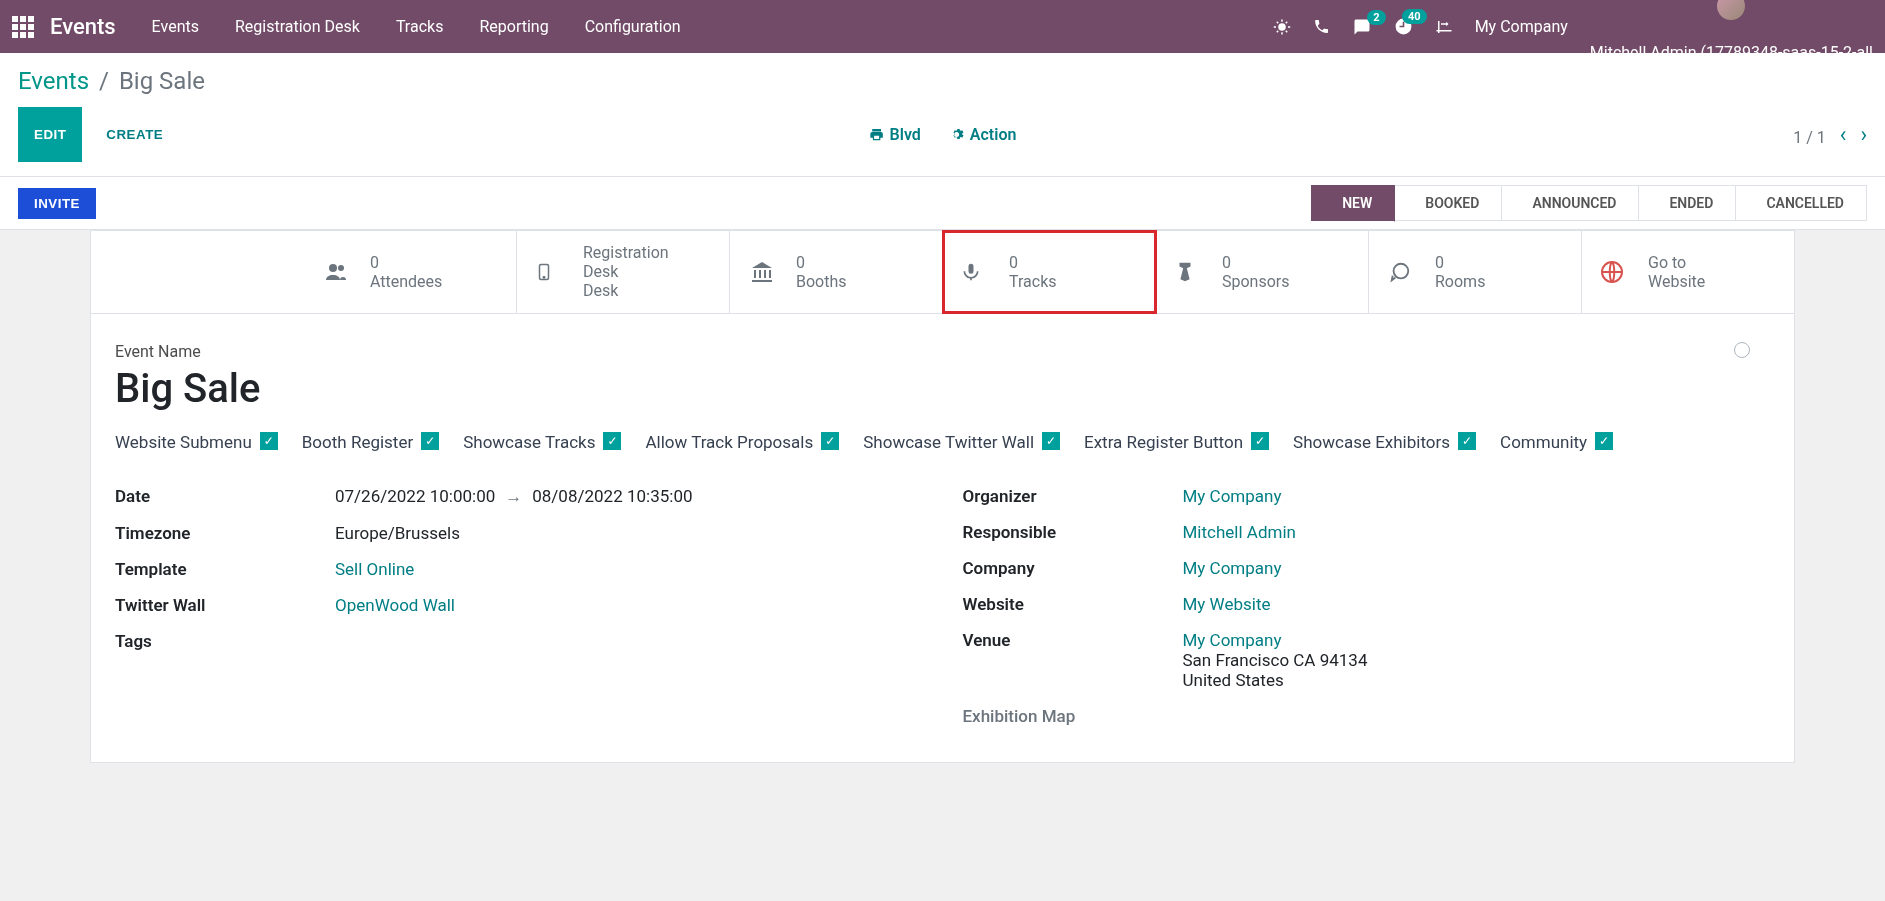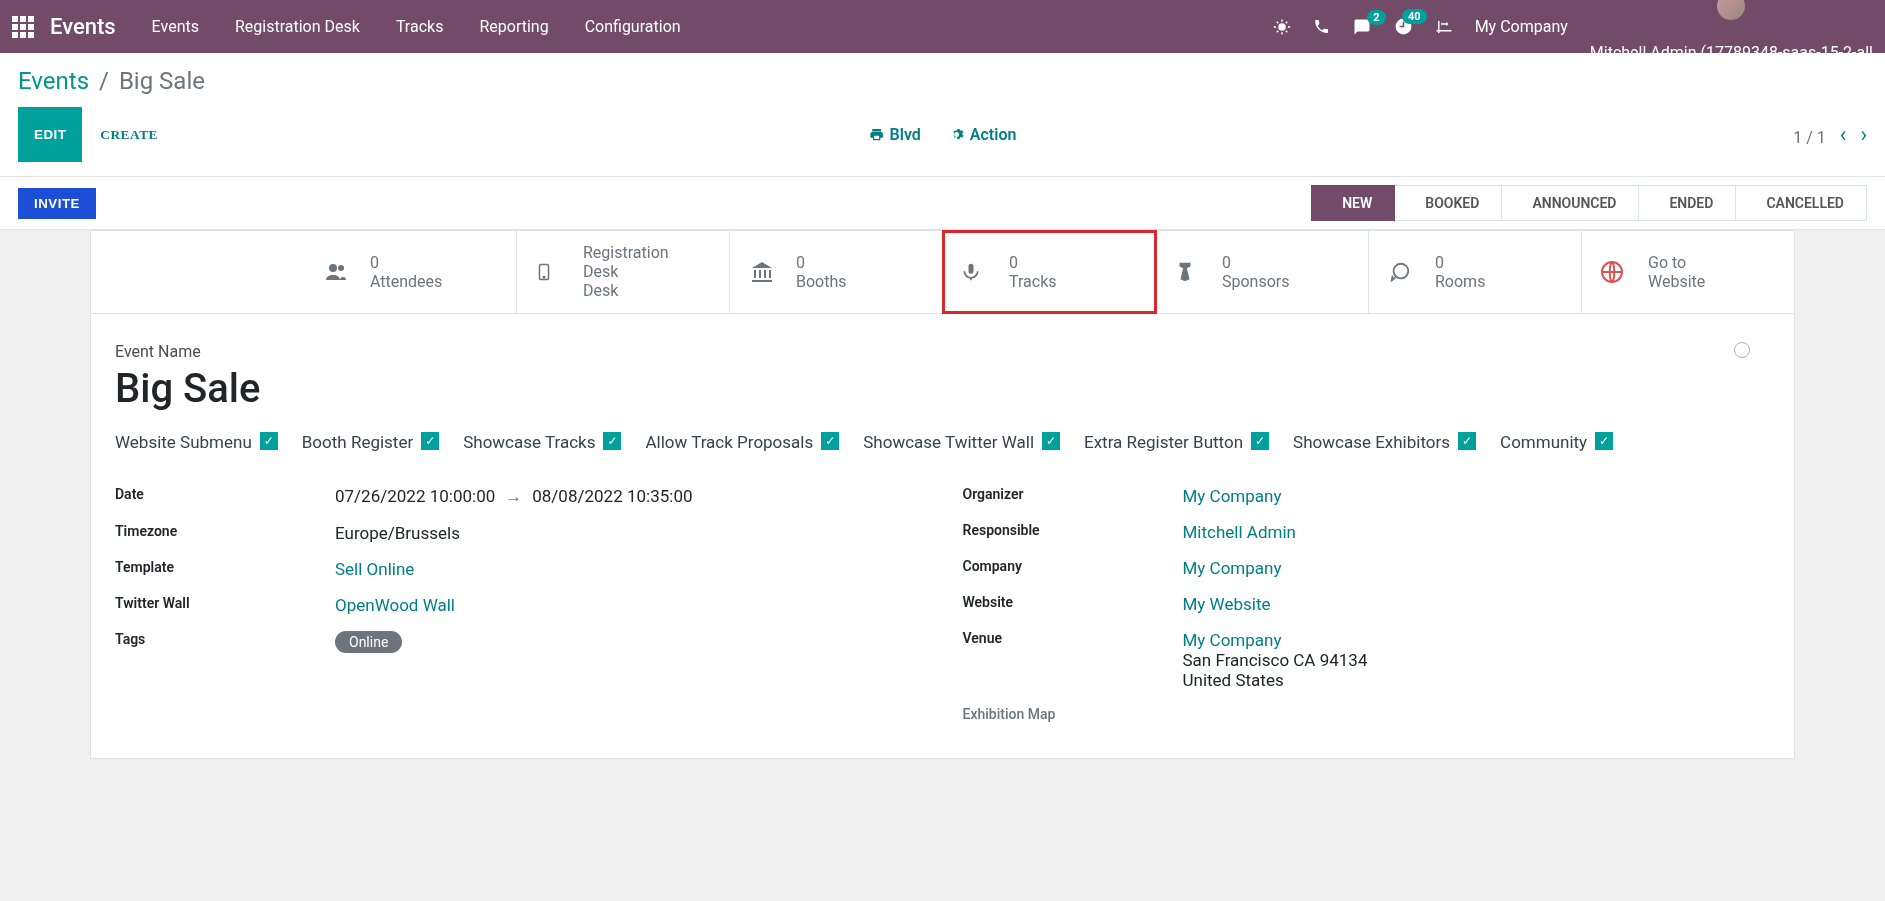--- a/index.html
+++ b/index.html
@@ -18,22 +18,22 @@
 .avatar { width: 28px; height: 28px; border-radius: 50%; background: linear-gradient(135deg,#c9a,#987); display:inline-block; }
 .user { display: flex; align-items: center; gap: 23px; flex-direction: column; }
 
 
 .controlbar { background: #fff; border-bottom: 1px solid #dee2e6; }
 .bread-row { display: flex; align-items: center; padding: 14px 18px 6px; }
 .bread a { color: #009688; text-decoration: none; font-size: 24px; }
 .bread .sep { color: #6c757d; margin: 0 6px; font-size: 24px; }
 .bread .cur { color: #6c757d; font-size: 24px; }
 .tool-row { display: flex; align-items: center; padding: 6px 18px 14px; }
-.btn-edit { background: #00a09d; color: #fff; border: none; padding: 20px 16px; font-weight: 700; margin-right: 18px; cursor: pointer; letter-spacing: .5px; }
-.btn-create { background: none; border: none; color: #017e84; font-weight: 700; cursor: pointer; letter-spacing: .5px; font-family: Liberation Serif, serif; }
+.btn-edit { background: #00a09d; color: #fff; border: none; padding: 20px 16px; font-weight: 700; margin-right: 24px; cursor: pointer; letter-spacing: .5px; }
+.btn-create { background: none; border: none; color: #017e84; font-weight: 700; cursor: pointer; letter-spacing: .5px; }
 .center-actions { position: absolute; left: 50%; transform: translateX(-50%); display: flex; gap: 28px; color: #017e84; font-weight: 600; }
 .center-actions span { cursor: pointer; display: inline-flex; align-items: center; gap: 6px; }
 .pager { margin-left: auto; display: flex; align-items: flex-end; gap: 14px; color: #6c757d; }
 .pager .arrow { color: #017e84; font-size: 22px; cursor: pointer; }
 
 
 .status-row { background: #fff; border-bottom: 1px solid #dee2e6; display: flex; align-items: center; padding: 8px 18px; }
 .btn-invite { background: #1d4ed8; color: #fff; border: none; padding: 8px 16px; font-weight: 700; cursor: pointer; letter-spacing: .5px; }
 .stages { margin-left: auto; display: flex; }
 .stage { position: relative; background: #fff; color: #555; font-weight: 600; font-size: 14px; padding: 9px 22px 9px 30px; cursor: pointer; border: 1px solid #dee2e6; border-left: none; }
@@ -58,21 +58,21 @@
 .event-title { font-size: 40px; font-weight: 500; color: #212529; margin-bottom: 20px; }
 .kanban-dot { position:absolute; right: 44px; top: 28px; width:16px; height:16px; border:1px solid #adb5bd; border-radius:50%; cursor:pointer; }
 
 .chk-row { display: flex; flex-wrap: wrap; gap: 20px 24px; margin-bottom: 26px; align-items: center; }
 .chk { display: inline-flex; align-items: flex-start; gap: 8px; color: #374151; font-size: 17px; }
 .chk .box { width: 18px; height: 18px; background: #00a09d; color: #fff; display: inline-flex; align-items: center; justify-content: center; font-size: 12px; }
 
 .cols { display: flex; gap: 40px; }
 .col { flex: 1; }
 .frow { display: flex; padding: 8px 0; }
-.flabel { width: 220px; color: #212529; font-weight: 600; font-size: 14px; }
+.flabel { width: 220px; color: #212529; font-weight: 600; font-size: 17px; }
 .fval { flex: 1; color: #212529; font-size: 17px; }
 .fval .link { color: #017e84; cursor: pointer; }
 .tag-chip { background: #6c757d; color: #fff; border-radius: 14px; padding: 3px 14px; font-size: 14px; }
 .arrow-sep { margin: 0 10px; color: #6c757d; }
 
 svg { display: block; }
 </style>
 </head>
 <body>
 
@@ -319,21 +319,20 @@
           <div class="frow">
               <div class="flabel">Template</div>
               <div class="fval"><span class="link">Sell Online</span></div>
             </div>
           <div class="frow">
               <div class="flabel">Twitter Wall</div>
               <div class="fval"><span class="link">OpenWood Wall</span></div>
             </div>
           <div class="frow">
               <div class="flabel">Tags</div>
-              <div class="fval"><span class="tag-chip">Online</span></div>
             </div>
         </div>
         <div class="col">
           <div class="frow">
               <div class="flabel">Organizer</div>
               <div class="fval"><span class="link">My Company</span></div>
             </div>
           <div class="frow">
               <div class="flabel">Responsible</div>
               <div class="fval"><span class="link">Mitchell Admin</span></div>

